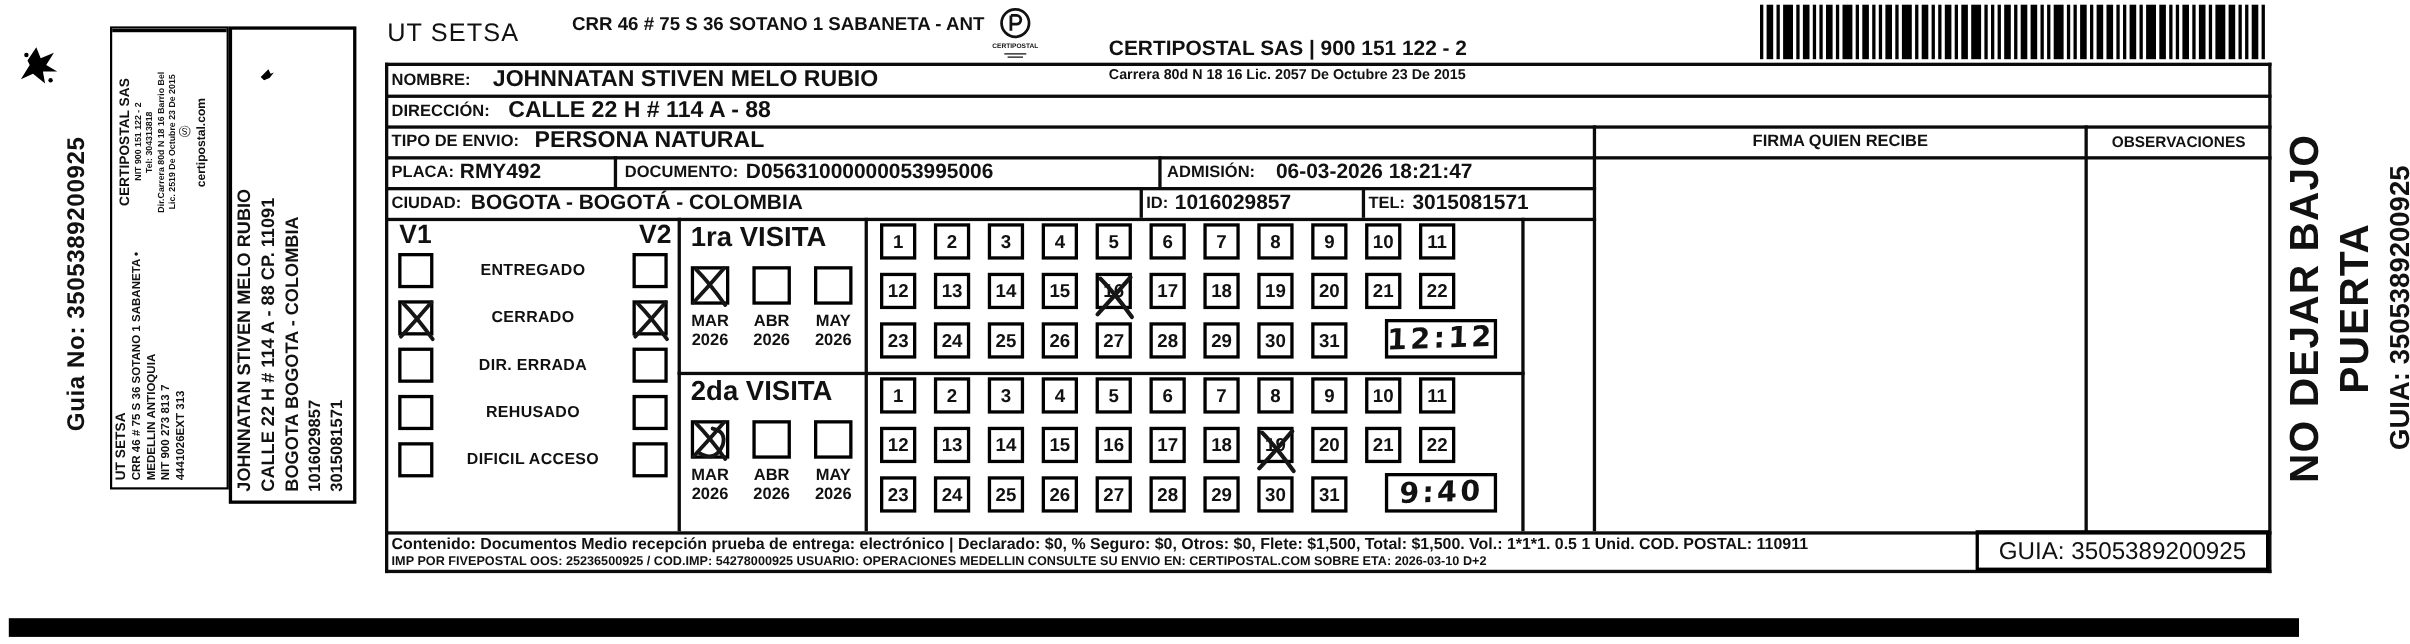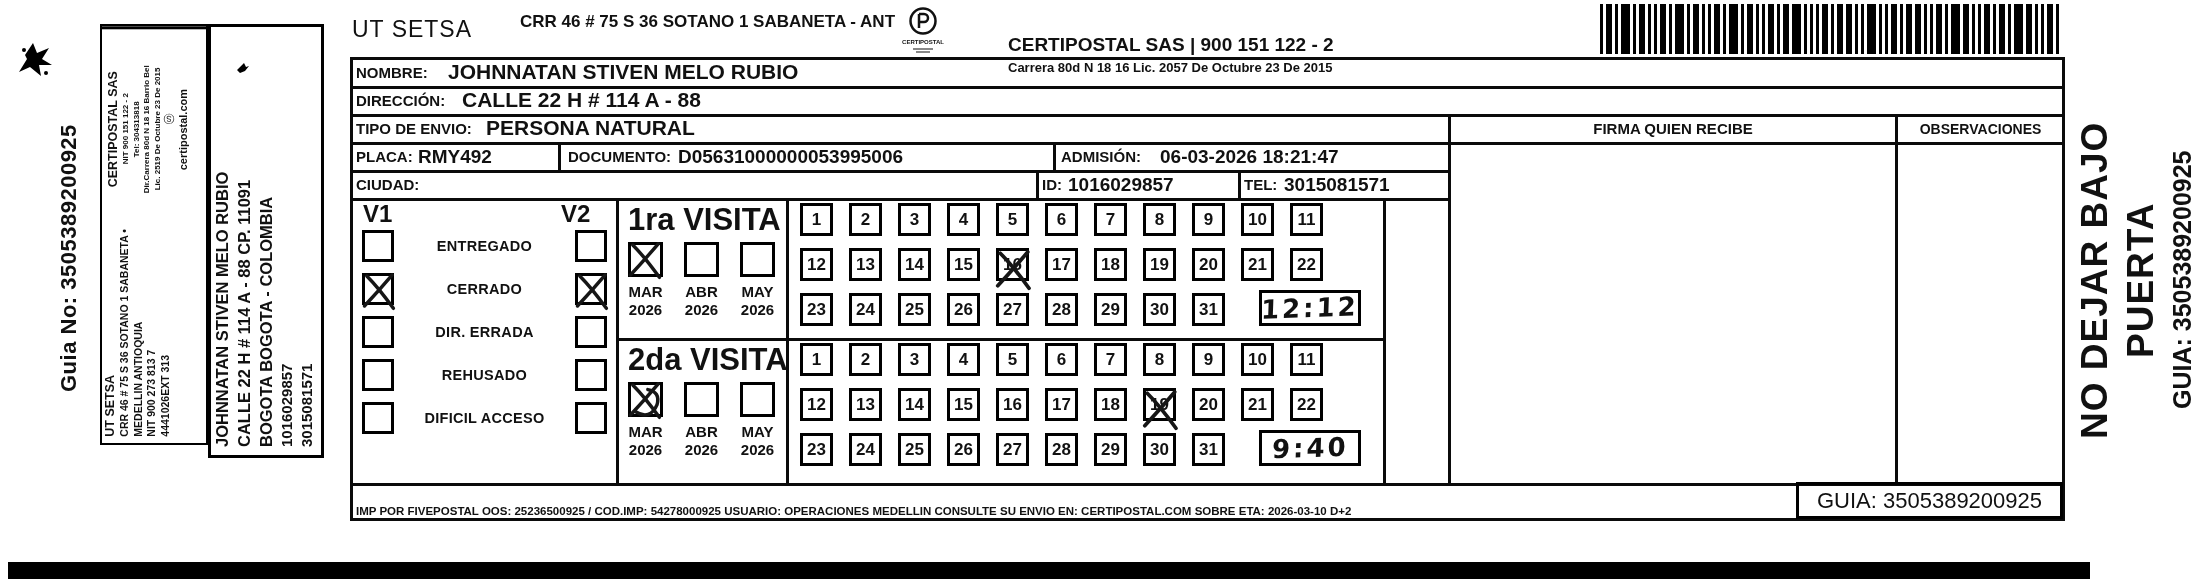--- a/index.html
+++ b/index.html
@@ -46,21 +46,21 @@
   .obshead{position:absolute;left:1898px;top:121px;width:165px;text-align:center;font-size:14px;font-weight:700;}
   
   .vpanel{position:absolute;left:353px;top:198px;width:263px;height:285px;}
   .vhead{position:absolute;top:2px;font-size:24px;font-weight:700;}
   .srows{position:absolute;left:0;top:26px;width:100%;}
   .srow{display:flex;align-items:center;height:43px;padding:0 9px;}
   .cb{width:26px;height:26px;border:3px solid #000;box-sizing:content-box;position:relative;flex:none;background:#fff;}
   .slabel{flex:1;text-align:center;font-weight:700;font-size:14.5px;letter-spacing:.3px;}
   
   .visit{position:absolute;left:616px;width:767px;}
-  .vtitle{position:absolute;left:12px;top:4px;font-size:31px;font-weight:700;}
+  .vtitle{position:absolute;left:12px;top:4px;font-size:25px;font-weight:700;}
   .months{position:absolute;left:12px;top:44px;display:flex;gap:21px;}
   .mcol{display:flex;flex-direction:column;align-items:center;}
   .mcb{width:29px;height:29px;margin-bottom:6px;}
   .mlab{font-size:15px;font-weight:700;line-height:18px;}
   .days{position:absolute;left:184px;top:5px;}
   .drow{display:flex;gap:16px;margin-bottom:12px;align-items:flex-start;}
   .day{width:33px;height:33px;border:3px solid #000;box-sizing:border-box;position:relative;
        display:flex;align-items:center;justify-content:center;font-size:17px;font-weight:700;}
   .timebox{width:102px;height:36px;border:3px solid #000;box-sizing:border-box;margin-left:18px;margin-top:-3px;
            display:flex;align-items:center;justify-content:center;}
@@ -225,31 +225,32 @@
   <span class="fval" style="left:462px;top:88px">CALLE 22 H # 114 A - 88</span>
   <span class="flabel" style="left:356px;top:120px">TIPO DE ENVIO:</span>
   <span class="fval" style="left:486px;top:116px">PERSONA NATURAL</span>
   <span class="flabel" style="left:356px;top:148px">PLACA:</span>
   <span class="fval2" style="left:418px;top:146px">RMY492</span>
   <span class="flabel" style="left:568px;top:148px">DOCUMENTO:</span>
   <span class="fval2" style="left:678px;top:146px">D05631000000053995006</span>
   <span class="flabel" style="left:1061px;top:148px">ADMISIÓN:</span>
   <span class="fval2" style="left:1160px;top:146px">06-03-2026 18:21:47</span>
   <span class="flabel" style="left:356px;top:176px">CIUDAD:</span>
+  <span class="fval2" style="left:428px;top:174px">BOGOTA - BOGOTÁ - COLOMBIA</span>
   <span class="flabel" style="left:1042px;top:176px">ID:</span>
   <span class="fval2" style="left:1068px;top:174px">1016029857</span>
   <span class="flabel" style="left:1244px;top:176px">TEL:</span>
   <span class="fval2" style="left:1284px;top:174px">3015081571</span>
 
   <div class="firmahead">FIRMA QUIEN RECIBE</div>
   <div class="obshead">OBSERVACIONES</div>
 
   <div class="vpanel">
     <span class="vhead" style="left:10px">V1</span>
-    <span class="vhead" style="left:208px">V2</span>
+    <span class="vhead" style="left:228px">V2</span>
     <div class="srows">
         <div class="srow">
           <div class="cb"></div>
           <div class="slabel">ENTREGADO</div>
           <div class="cb"></div>
         </div>
         <div class="srow">
           <div class="cb">
             <svg viewBox="0 0 32 32" class="xmark">
               <path class="xs" d="M5 3 Q15 13 28 31"></path>
@@ -543,20 +544,21 @@
           <div class="day">
             <span>31</span>
           </div>
           <div class="timebox">
             <span class="hand">9:40</span>
           </div>
         </div>
       </div>
   </div>
 
+  <div class="foot1">Contenido: Documentos Medio recepción prueba de entrega: electrónico | Declarado: $0, % Seguro: $0, Otros: $0, Flete: $1,500, Total: $1,500. Vol.: 1*1*1. 0.5  1 Unid. COD. POSTAL: 110911</div>
   <div class="foot2">IMP POR FIVEPOSTAL OOS: 25236500925 / COD.IMP: 54278000925 USUARIO: OPERACIONES MEDELLIN CONSULTE SU ENVIO EN: CERTIPOSTAL.COM SOBRE ETA: 2026-03-10 D+2</div>
   <div class="guiabox">
     <span>GUIA: 3505389200925</span>
   </div>
 
   <div class="vrot rightmargin">
     <div class="rm1">NO DEJAR BAJO PUERTA</div>
     <div class="rm2">GUIA: 3505389200925</div>
   </div>
 

